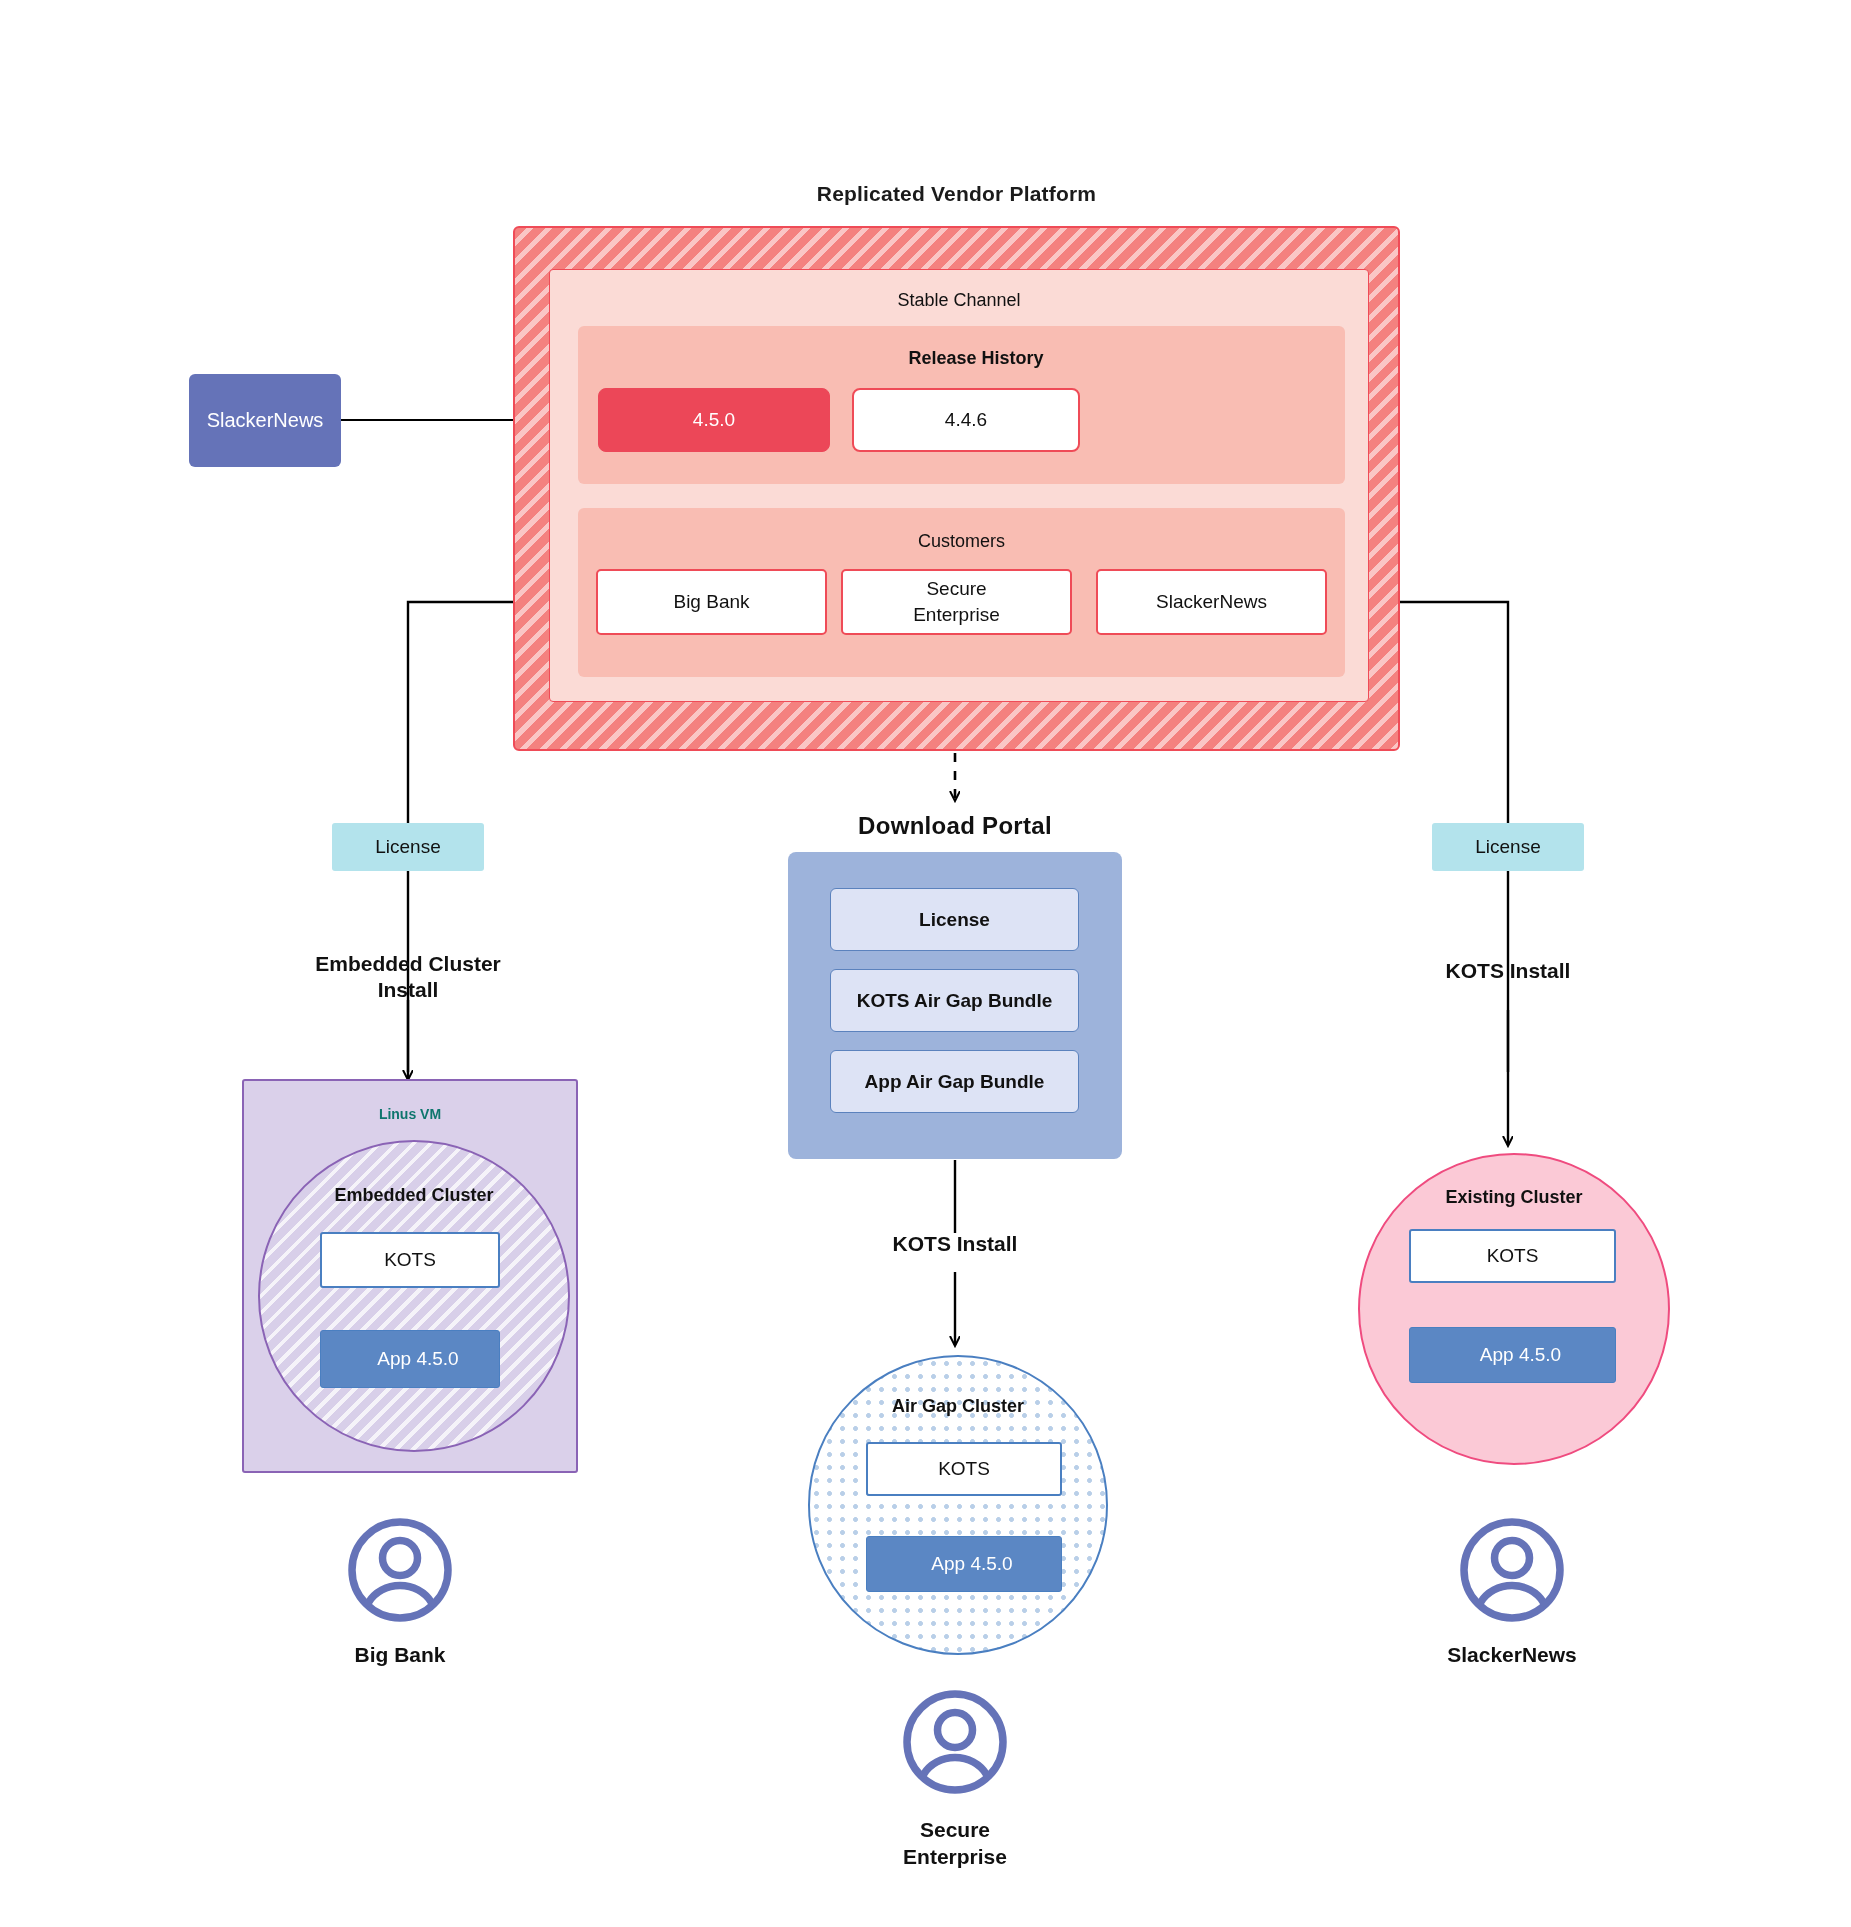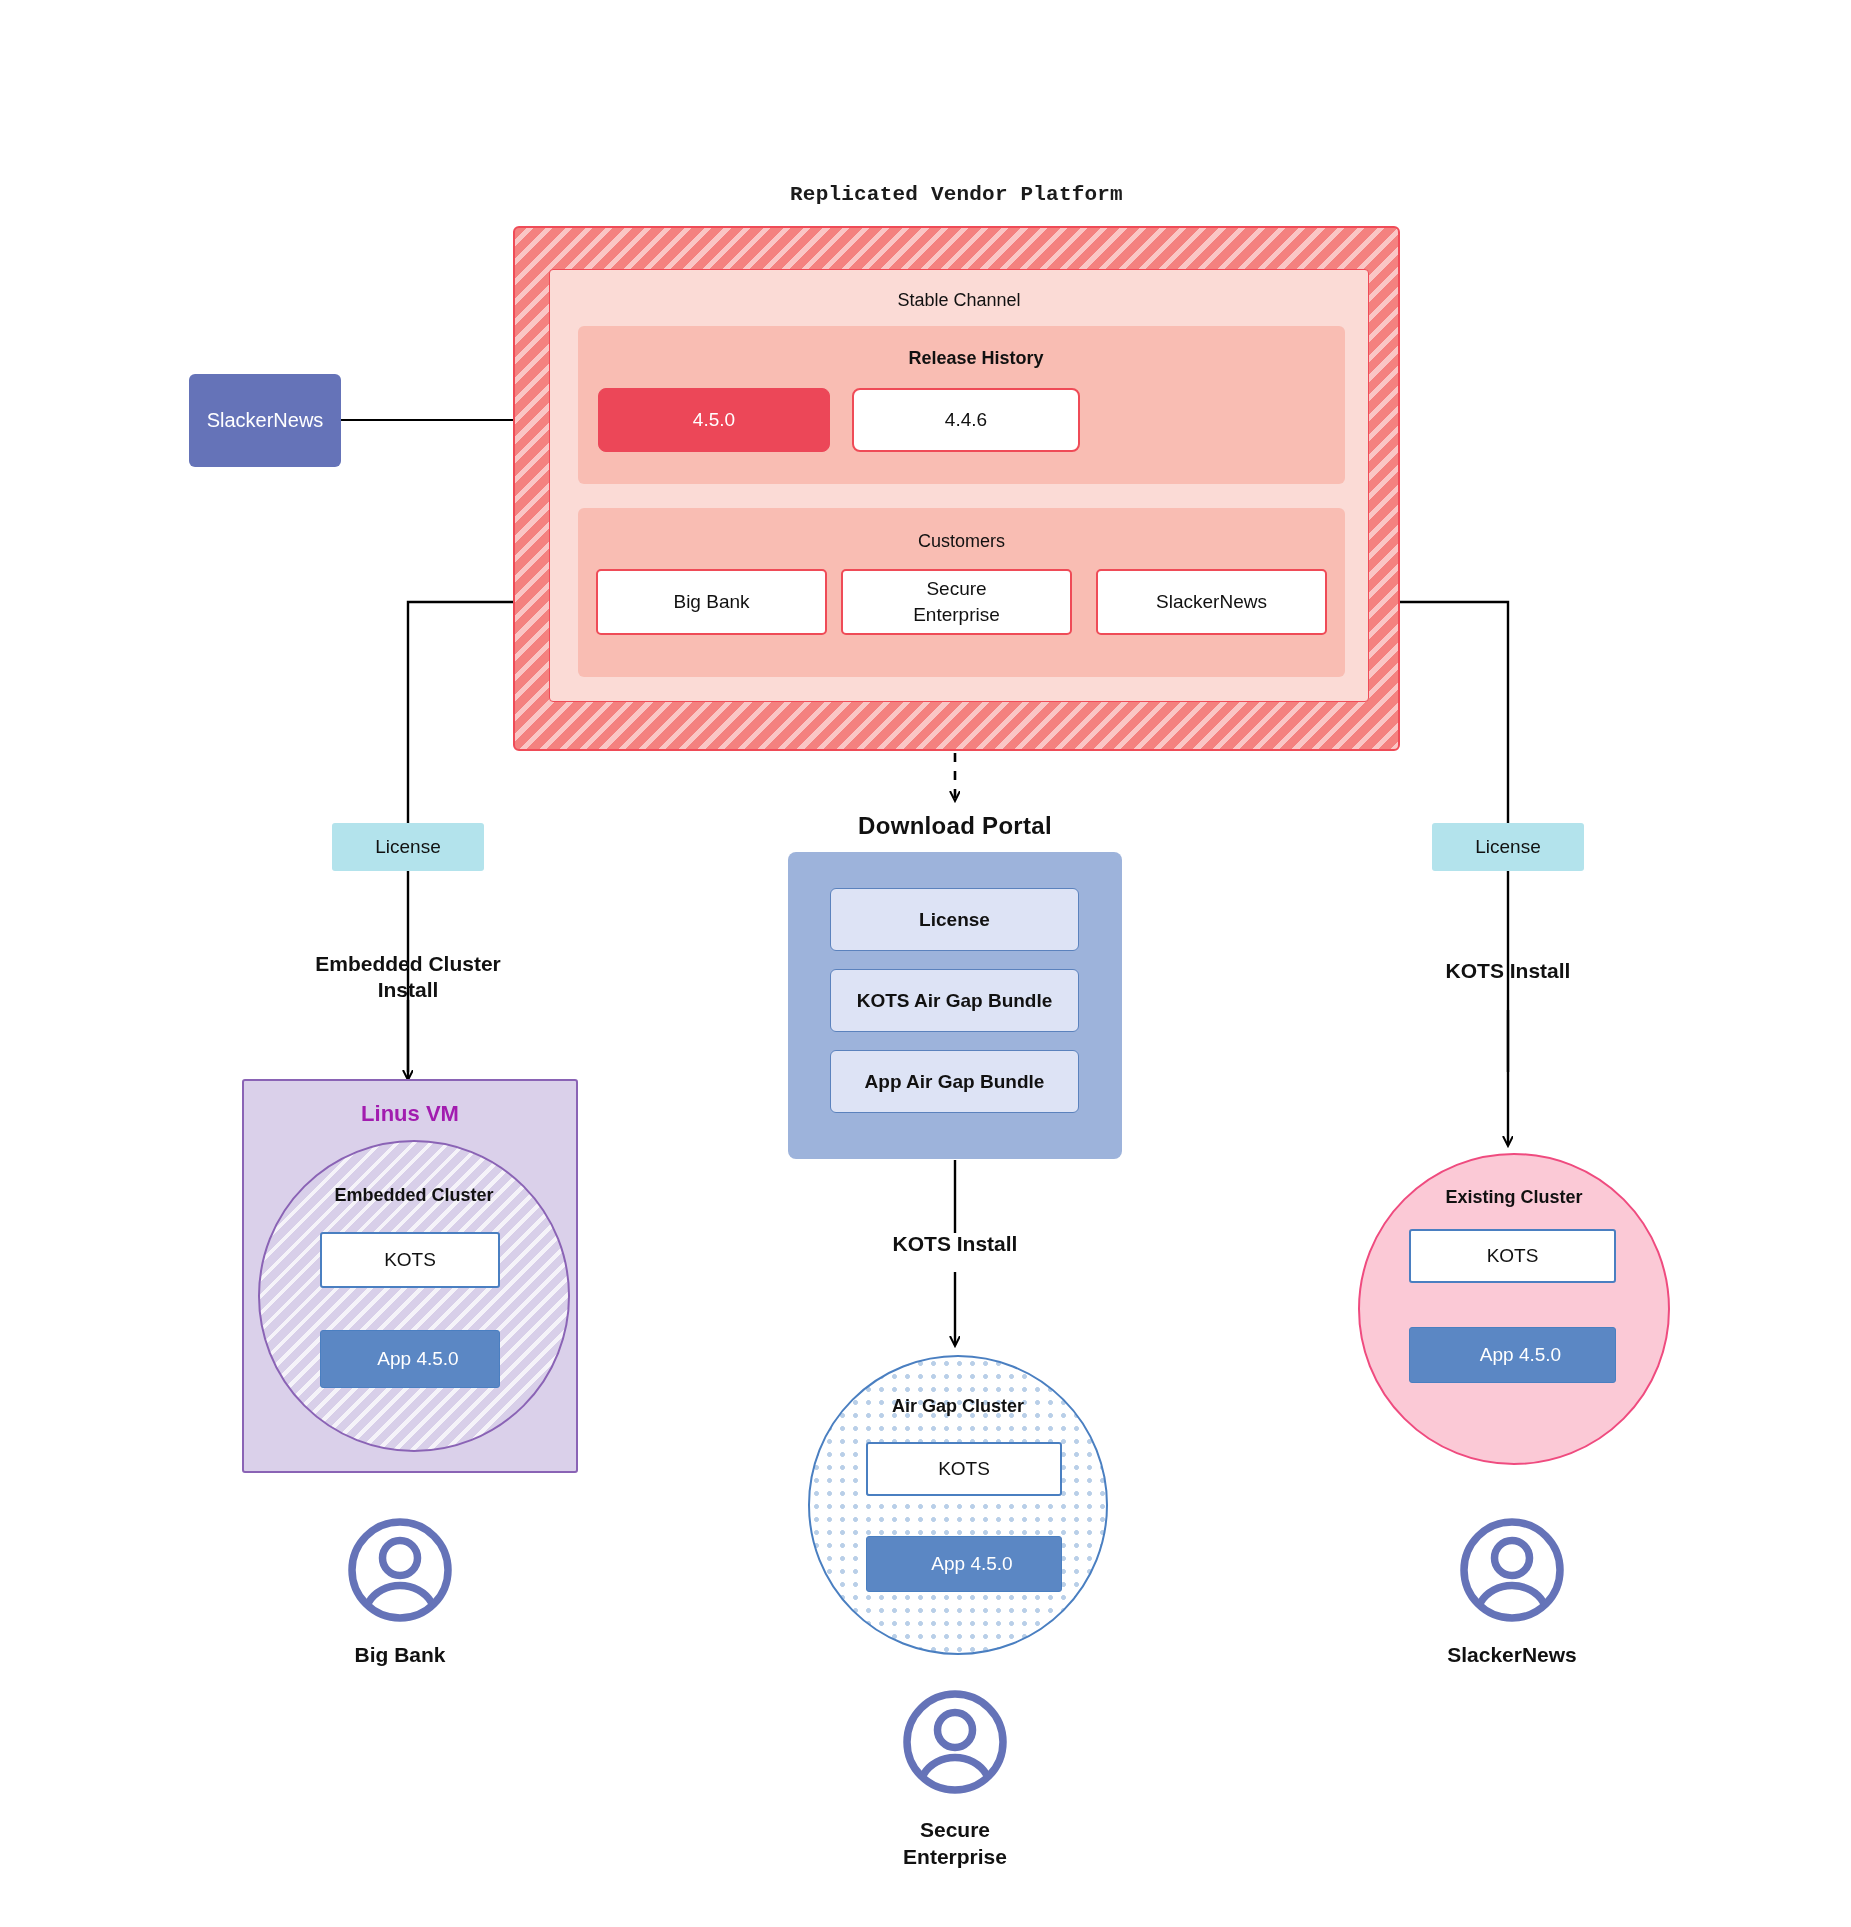--- a/index.html
+++ b/index.html
@@ -41,21 +41,21 @@
   .license-chip{background:#b3e3ec;border-radius:3px;font-size:19px;color:#111;}
 
   
   .portal-title{font-size:24px;font-weight:700;color:#111;letter-spacing:.3px;}
   .portal-box{background:#9db3db;border-radius:8px;}
   .portal-item{background:#dde3f5;border:1.5px solid #5b82bd;border-radius:6px;
                font-size:19px;font-weight:700;color:#111;}
 
   
   .vm-box{background:#dad0ea;border:2px solid #8a63b5;border-radius:3px;}
-  .vm-label{font-size:22px;font-weight:600;color:#a21caf;}
+  .vm-label{font-size:14px;font-weight:600;color:#0f766e;}
   .emb-circle{
     border-radius:50%;
     border:2.5px solid #8a63b5;
     background-color:#d8cfe9;
     background-image:repeating-linear-gradient(-45deg,
         rgba(255,255,255,0.75) 0px, rgba(255,255,255,0.75) 4px,
         rgba(0,0,0,0) 4px, rgba(0,0,0,0) 12px);
   }
   .airgap-circle{
     border-radius:50%;
@@ -113,21 +113,21 @@
     <path d="M955,645 L955,800" fill="none" stroke="#000" stroke-width="2.6" stroke-dasharray="9,9" marker-end="url(#arw)"></path>
 
     <path d="M955,1160 L955,1233" fill="none" stroke="#000" stroke-width="2.4"></path>
     <path d="M955,1272 L955,1345" fill="none" stroke="#000" stroke-width="2.4" marker-end="url(#arw)"></path>
 
     <path d="M408,1287 L408,1325" fill="none" stroke="#000" stroke-width="2.2" stroke-dasharray="6,6" marker-end="url(#arwsm)"></path>
     <path d="M962,1483 L962,1525" fill="none" stroke="#000" stroke-width="2.2" stroke-dasharray="6,6" marker-end="url(#arwsm)"></path>
     <path d="M1509,1283 L1509,1325" fill="none" stroke="#000" stroke-width="2.2" stroke-dasharray="6,6" marker-end="url(#arwsm)"></path>
   </svg>
 
-  <div class="abs ctr platform-title" style="left:513px;top:178px;width:887px;height:32px;font-family:Liberation Mono, monospace;">Replicated Vendor Platform</div>
+  <div class="abs ctr platform-title" style="left:513px;top:178px;width:887px;height:32px;">Replicated Vendor Platform</div>
 
   <div class="abs platform-outer" style="left:513px;top:226px;width:887px;height:525px;"></div>
 
   <div class="abs channel-box" style="left:549px;top:269px;width:820px;height:433px;"></div>
 
   <div class="abs ctr channel-label" style="left:549px;top:287px;width:820px;height:26px;">Stable Channel</div>
 
   <div class="abs release-box" style="left:578px;top:326px;width:767px;height:158px;"></div>
   <div class="abs ctr release-label" style="left:578px;top:346px;width:767px;height:24px;">Release History</div>
 

